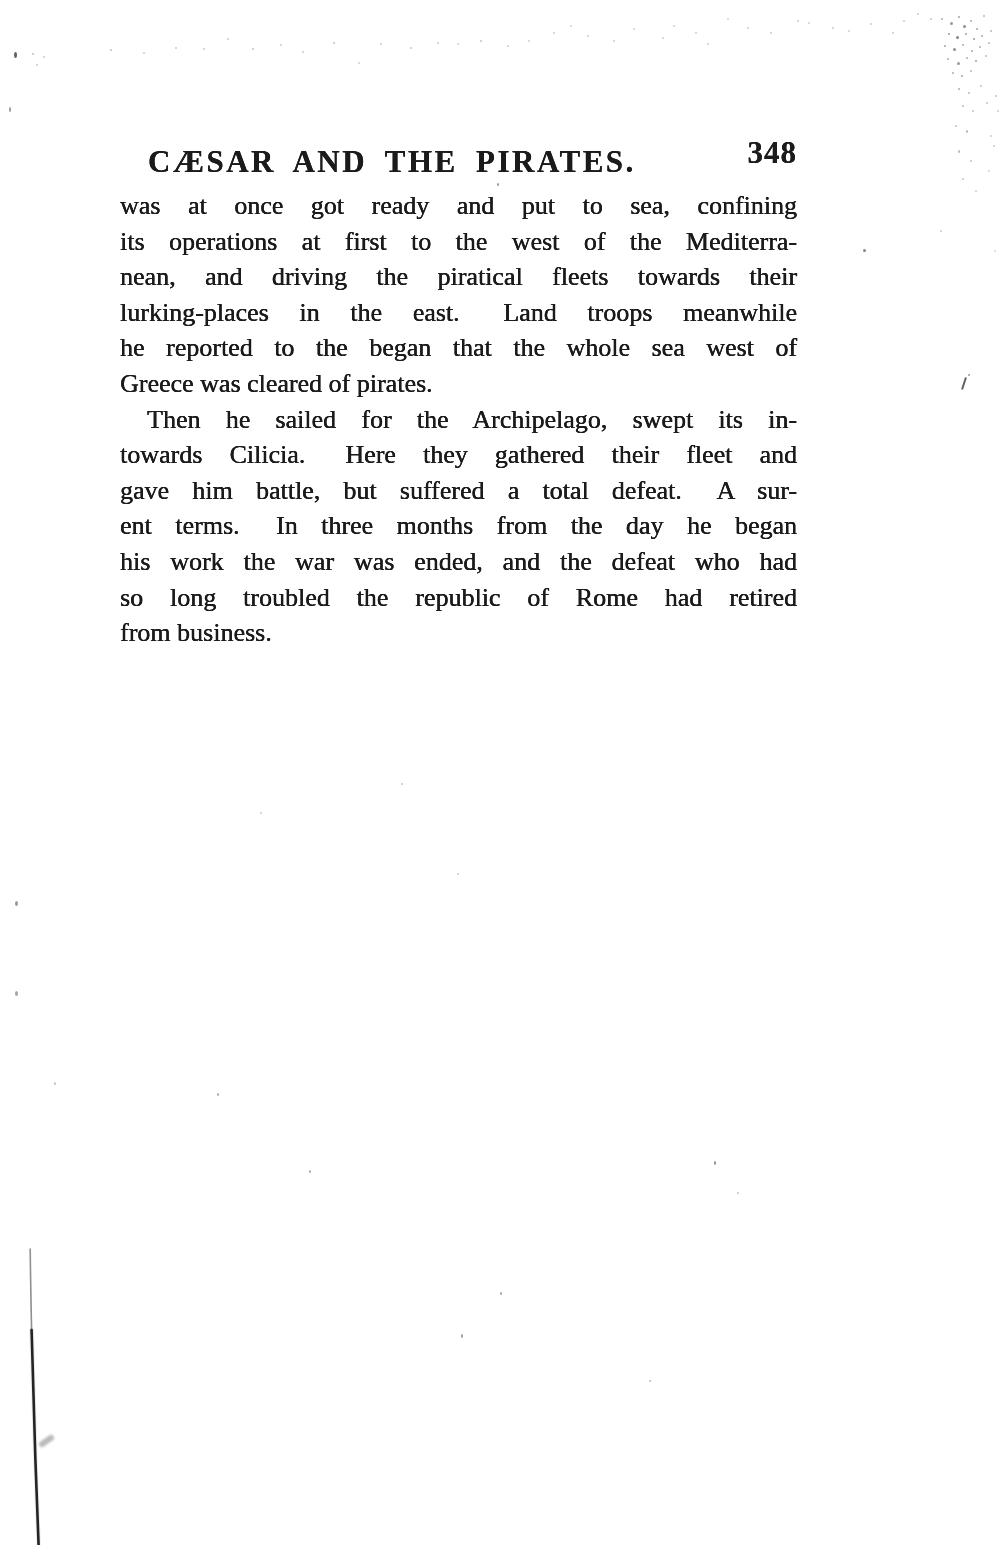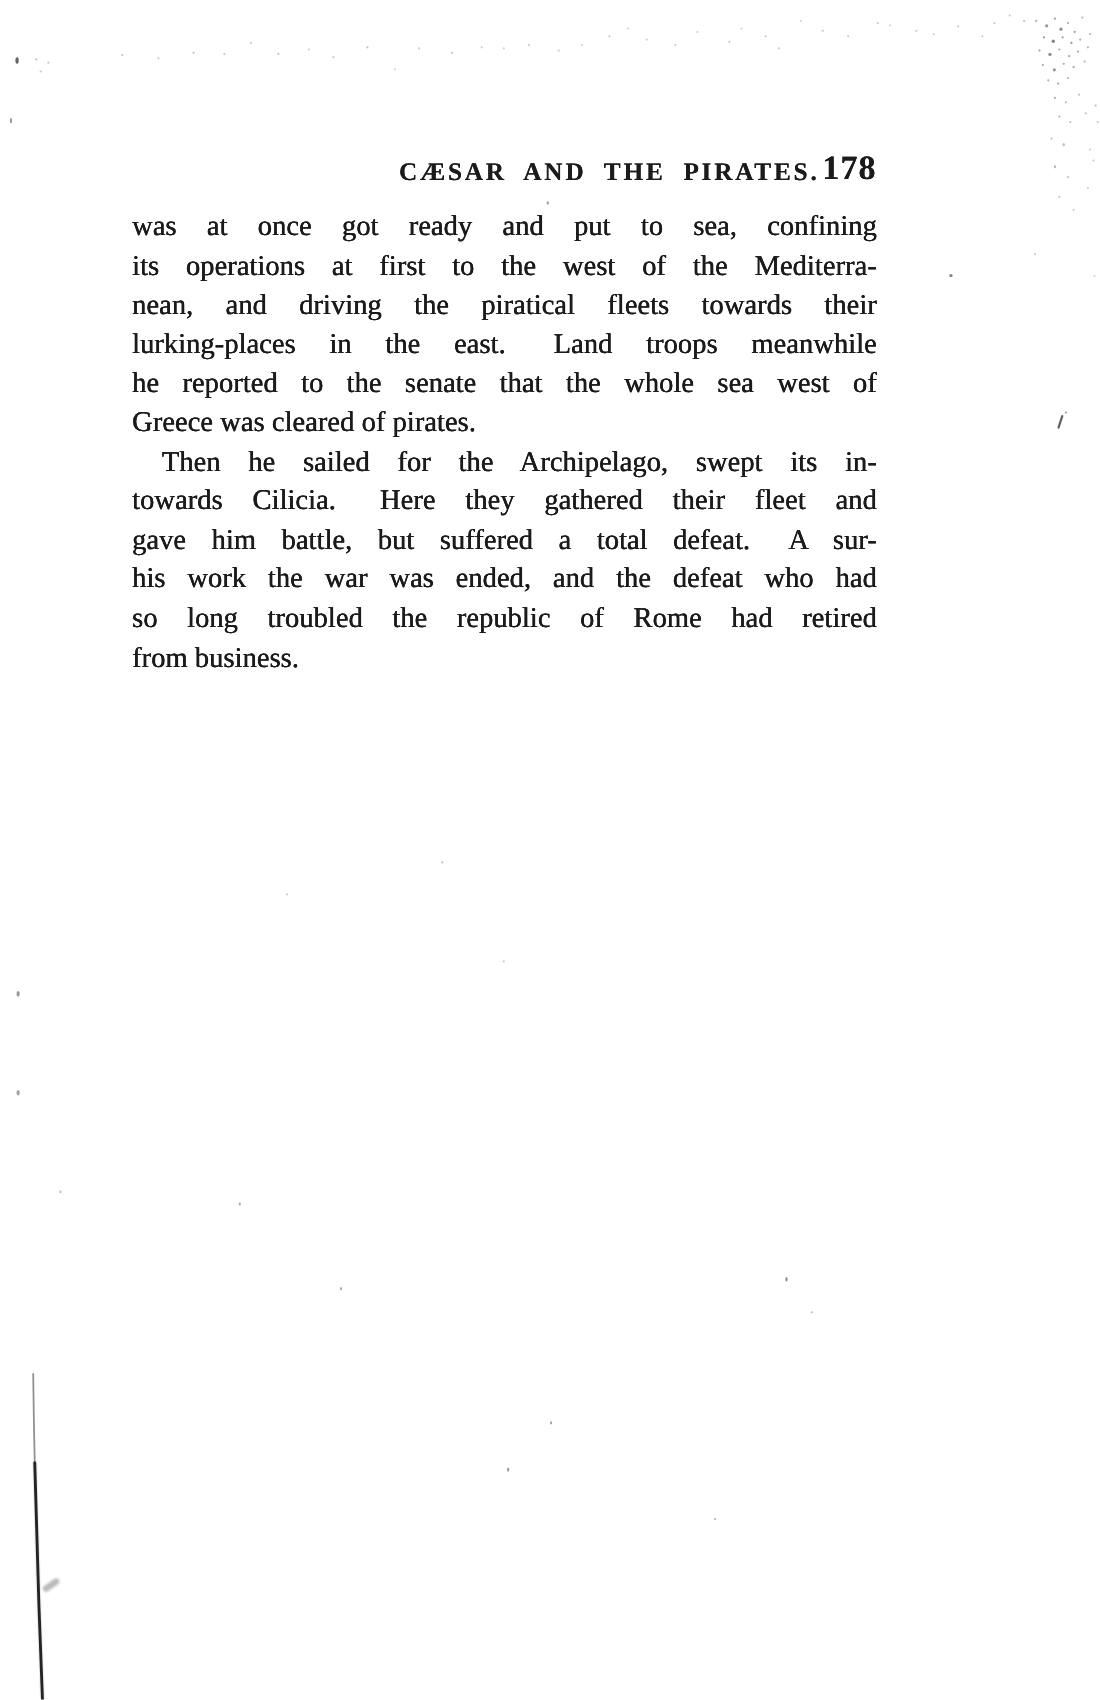--- a/index.html
+++ b/index.html
@@ -15,23 +15,23 @@
     font-family: "Liberation Serif", "DejaVu Serif", serif;
     color: var(--ink, #1b1b1b);
   }
   
   .runhead {
     position: absolute; left: 120px; top: 140px;
     width: 677px; height: 32px;
   }
   .runhead-title {
     position: absolute; left: 28px; right: 52px; top: 4px;
-    text-align: right;
+    text-align: left;
     font-weight: bold;
-    font-size: 23px;
+    font-size: 31px;
     letter-spacing: 2.5px;
     word-spacing: 8px;
     white-space: nowrap;
     text-shadow: 0 0 0.5px var(--ink, #1b1b1b);
     font-family: Liberation Serif, serif;
   }
   .runhead-num {
     position: absolute; right: 0; top: -5px;
     font-weight: bold;
     font-size: 31px;
@@ -191,36 +191,37 @@
       <div class="speck" style="left: 714px; top: 1161px; width: 2px; height: 4px; opacity: 0.55;"></div>
       <div class="speck" style="left: 737px; top: 1192px; width: 2px; height: 2px; opacity: 0.3;"></div>
       <div class="speck" style="left: 500px; top: 1292px; width: 2px; height: 3px; opacity: 0.45;"></div>
       <div class="speck" style="left: 461px; top: 1334px; width: 2px; height: 4px; opacity: 0.5;"></div>
       <div class="speck" style="left: 649px; top: 1380px; width: 2px; height: 2px; opacity: 0.35;"></div>
       <div class="speck" style="left: 968px; top: 374px; width: 2px; height: 2px; opacity: 0.5;"></div>
     </div>
 
   <div class="runhead">
     <div class="runhead-title">CÆSAR AND THE PIRATES.</div>
-    <div class="runhead-num">178</div>
+    <div class="runhead-num">348</div>
   </div>
 
   <div class="bodytext">
     <div class="para">
       <div class="line">was at once got ready and put to sea, confining</div>
       <div class="line">its operations at first to the west of the Mediterra-</div>
       <div class="line">nean, and driving the piratical fleets towards their</div>
       <div class="line">lurking-places in the east.  Land troops meanwhile</div>
-      <div class="line">he reported to the senate that the whole sea west of</div>
+      <div class="line">he reported to the began that the whole sea west of</div>
       <div class="line last">Greece was cleared of pirates.</div>
     </div>
     <div class="para">
       <div class="line indent">Then he sailed for the Archipelago, swept its in-</div>
       <div class="line">towards Cilicia.  Here they gathered their fleet and</div>
       <div class="line">gave him battle, but suffered a total defeat.  A sur-</div>
+      <div class="line">ent terms.  In three months from the day he began</div>
       <div class="line">his work the war was ended, and the defeat who had</div>
       <div class="line">so long troubled the republic of Rome had retired</div>
       <div class="line last">from business.</div>
     </div>
   </div>
 
   <svg class="gutter" width="1000" height="1545" viewBox="0 0 1000 1545">
     <path d="M30.2,1249 C30.6,1282 31.2,1318 32.2,1352" fill="none" stroke="#8f8f8f" stroke-width="1.6" stroke-linecap="round"></path>
     <path d="M31.6,1330 C33,1390 34.4,1430 35.4,1460 C36.4,1492 37.6,1520 38.6,1545" fill="none" stroke="#1e1e1e" stroke-width="2.6" stroke-linecap="round"></path>
     <path d="M31.6,1330 C33,1390 34.4,1430 35.4,1460 C36.4,1492 37.6,1520 38.6,1545" fill="none" stroke="#555" stroke-width="4.5" stroke-linecap="round" opacity="0.12"></path>

